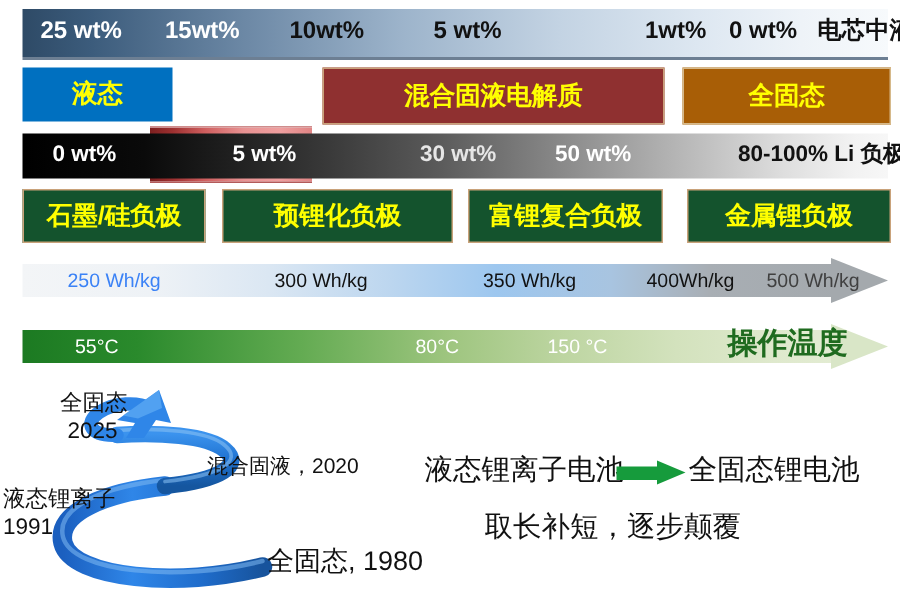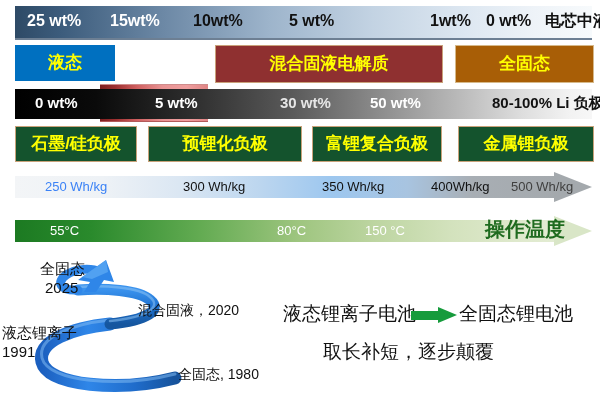--- a/index.html
+++ b/index.html
@@ -185,21 +185,21 @@
       <path d="M78,32 C60,33 56,24 66,17 C76,10 92,10 100,14" fill="none" stroke="#2f86e8" stroke-width="9" stroke-linecap="round"></path>
 
       <polygon points="106,2 78,22 90,24 84,34 96,34 104,22 114,24" fill="#2f86e8"></polygon>
       <polygon points="106,2 82,19 92,21 108,14" fill="#5aa7f2" opacity="0.8"></polygon>
     </svg>
     <span class="spiral-label" style="left:40px;top:2px;font-size:15px;">全固态</span>
     <span class="spiral-label" style="left:45px;top:21px;font-size:15px;">2025</span>
     <span class="spiral-label" style="left:138px;top:44px;font-size:14px;">混合固液，2020</span>
     <span class="spiral-label" style="left:2px;top:66px;font-size:15px;">液态锂离子</span>
     <span class="spiral-label" style="left:2px;top:85px;font-size:15px;">1991</span>
-    <span class="spiral-label" style="left:178px;top:108px;font-size:14px;">全固态, 1980</span>
+    <span class="spiral-label" style="left:178px;top:108px;font-size:18px;">全固态, 1980</span>
   </div>
 
   <div class="concl" id="concl-line1">
     <span class="t left">液态锂离子电池</span>
     <span class="green-arrow">
       <span class="ga-shaft"></span>
       <span class="ga-head"></span>
     </span>
     <span class="t right">全固态锂电池</span>
   </div>

